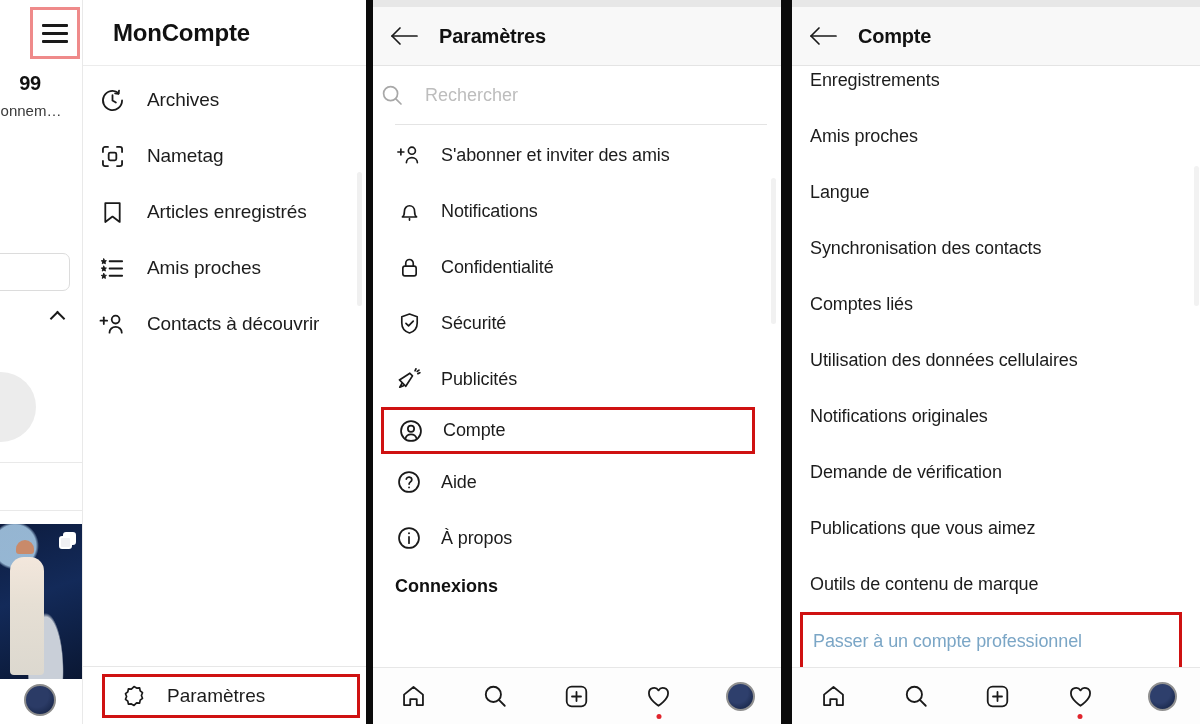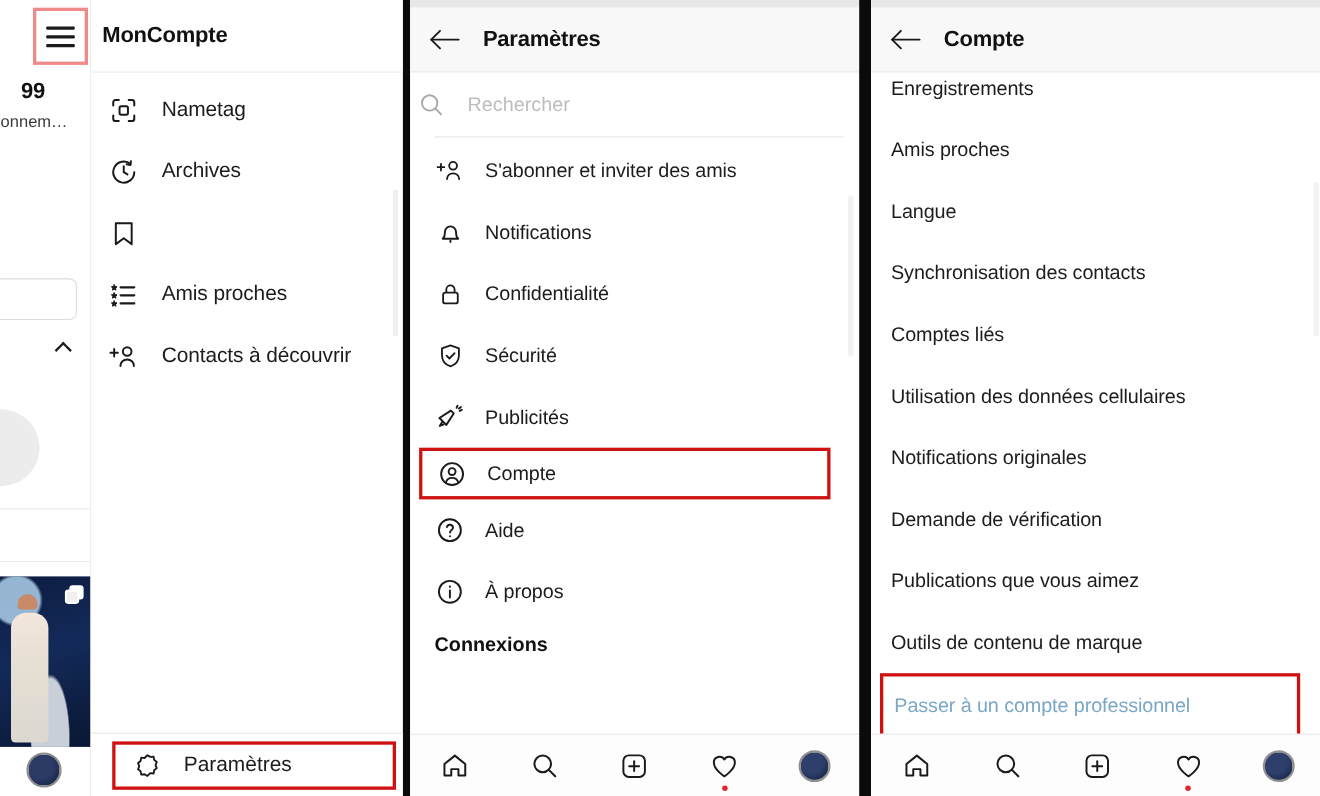--- a/index.html
+++ b/index.html
@@ -151,22 +151,22 @@
     background: #ffffff;
   }
   .p1-header {
     height: 66px;
     display: flex;
     align-items: center;
     border-bottom: 1px solid #ececec;
     background: #ffffff;
   }
   .p1-title {
-    font-size: 20px; font-weight: bold; color: #111;
-    margin-left: 10px;
+    font-size: 24px; font-weight: bold; color: #111;
+    margin-left: 30px;
     letter-spacing: -0.2px;
   }
   .p1-list { padding-top: 6px; }
   .p1-item {
     display: flex;
     align-items: center;
     height: 56px;
     padding-left: 14px;
   }
   .p1-ico {
@@ -391,47 +391,48 @@
             </div>
         </div>
         <div class="p1-title">MonCompte</div>
       </div>
 
       <div class="p1-list">
 
         <div class="p1-item">
           <span class="p1-ico">
             <svg width="27" height="27" viewBox="0 0 24 24" fill="none" stroke="#1a1a1a" stroke-width="1.6" stroke-linecap="round">
+              <path d="M20.5 12a8.5 8.5 0 1 1-3-6.5"></path>
+              <polyline points="17.8,3.2 17.3,6.2 14.3,5.6" stroke-linejoin="round"></polyline>
+              <path d="M12 7.3V12l3 1.8"></path>
+            </svg>
+          </span>
+          <span class="p1-label">Archives</span>
+        </div>
+
+        <div class="p1-item">
+          <span class="p1-ico">
+            <svg width="27" height="27" viewBox="0 0 24 24" fill="none" stroke="#1a1a1a" stroke-width="1.6" stroke-linecap="round">
               <path d="M3.5 8V5.4A1.9 1.9 0 0 1 5.4 3.5H8"></path>
               <path d="M16 3.5h2.6a1.9 1.9 0 0 1 1.9 1.9V8"></path>
               <path d="M20.5 16v2.6a1.9 1.9 0 0 1-1.9 1.9H16"></path>
               <path d="M8 20.5H5.4a1.9 1.9 0 0 1-1.9-1.9V16"></path>
               <rect x="8.6" y="8.6" width="6.8" height="6.8" rx="1.4"></rect>
             </svg>
           </span>
           <span class="p1-label">Nametag</span>
         </div>
 
         <div class="p1-item">
           <span class="p1-ico">
-            <svg width="27" height="27" viewBox="0 0 24 24" fill="none" stroke="#1a1a1a" stroke-width="1.6" stroke-linecap="round">
-              <path d="M20.5 12a8.5 8.5 0 1 1-3-6.5"></path>
-              <polyline points="17.8,3.2 17.3,6.2 14.3,5.6" stroke-linejoin="round"></polyline>
-              <path d="M12 7.3V12l3 1.8"></path>
-            </svg>
-          </span>
-          <span class="p1-label">Archives</span>
-        </div>
-
-        <div class="p1-item">
-          <span class="p1-ico">
             <svg width="27" height="27" viewBox="0 0 24 24" fill="none" stroke="#1a1a1a" stroke-width="1.6" stroke-linejoin="round">
               <path d="M5.6 3.6h12.8v16.8L12 15.6 5.6 20.4z"></path>
             </svg>
           </span>
+          <span class="p1-label">Articles enregistrés</span>
         </div>
 
         <div class="p1-item">
           <span class="p1-ico">
             <svg width="27" height="27" viewBox="0 0 24 24" fill="none" stroke="#1a1a1a" stroke-width="1.8" stroke-linecap="round">
               <line x1="9.5" y1="5.5" x2="20.5" y2="5.5"></line>
               <line x1="9.5" y1="12" x2="20.5" y2="12"></line>
               <line x1="9.5" y1="18.5" x2="20.5" y2="18.5"></line>
               <path d="M4.3 3.4l.7 1.5 1.6.2-1.2 1.1.3 1.6-1.4-.8-1.4.8.3-1.6L2 5.1l1.6-.2z" fill="#1a1a1a" stroke-width="0.8"></path>
               <path d="M4.3 9.9l.7 1.5 1.6.2-1.2 1.1.3 1.6-1.4-.8-1.4.8.3-1.6-1.2-1.1 1.6-.2z" fill="#1a1a1a" stroke-width="0.8"></path>

